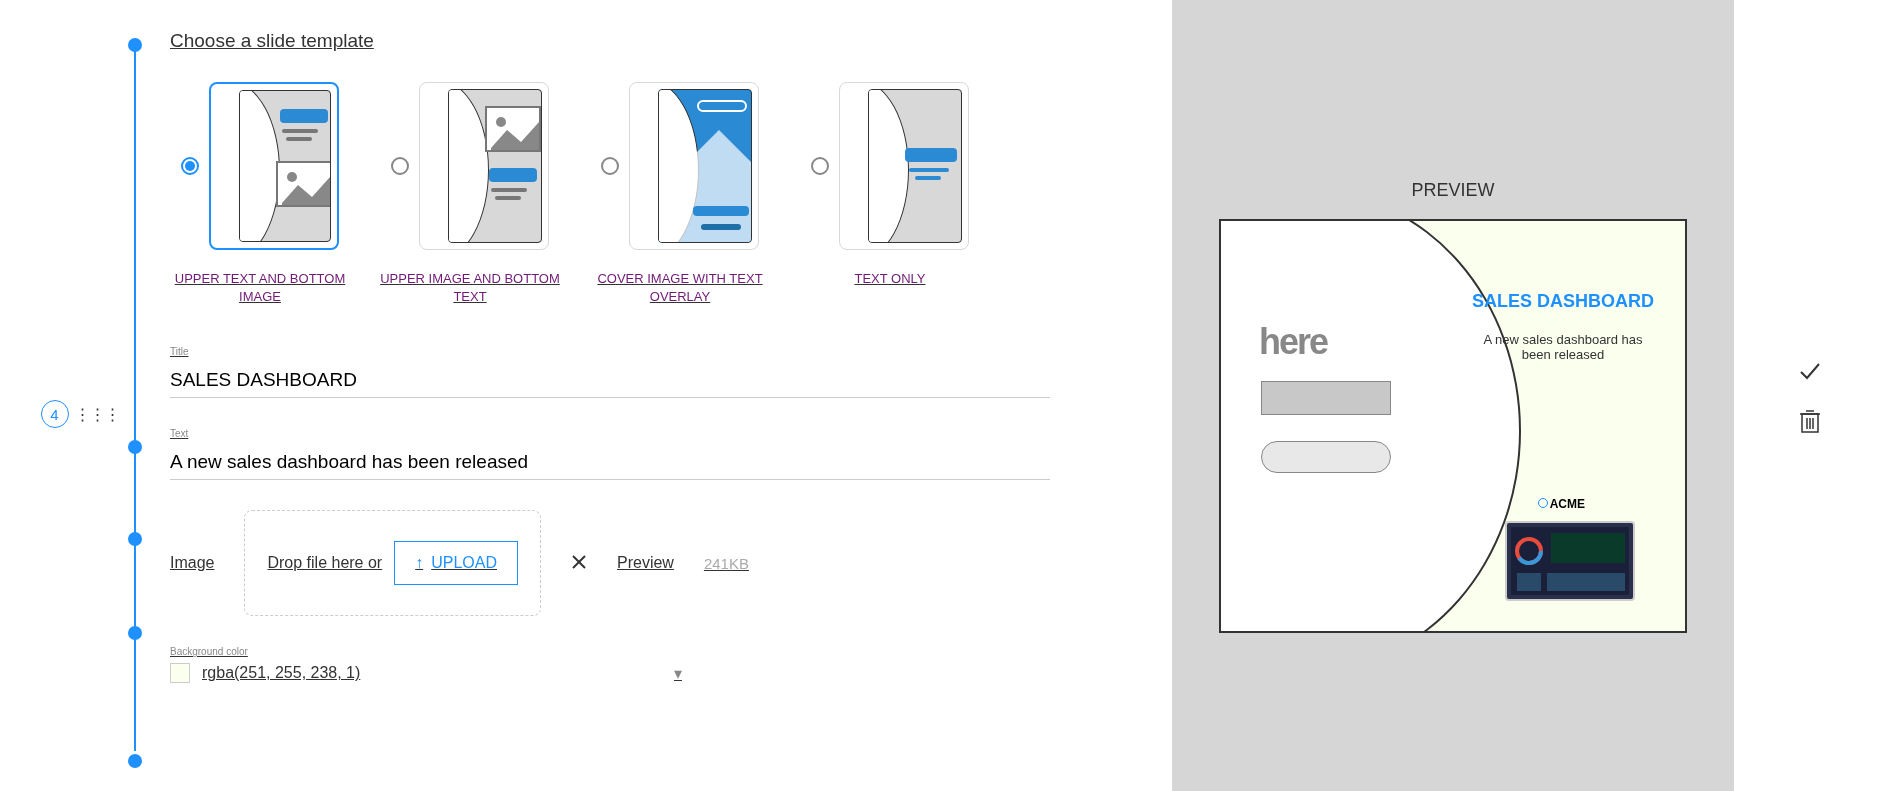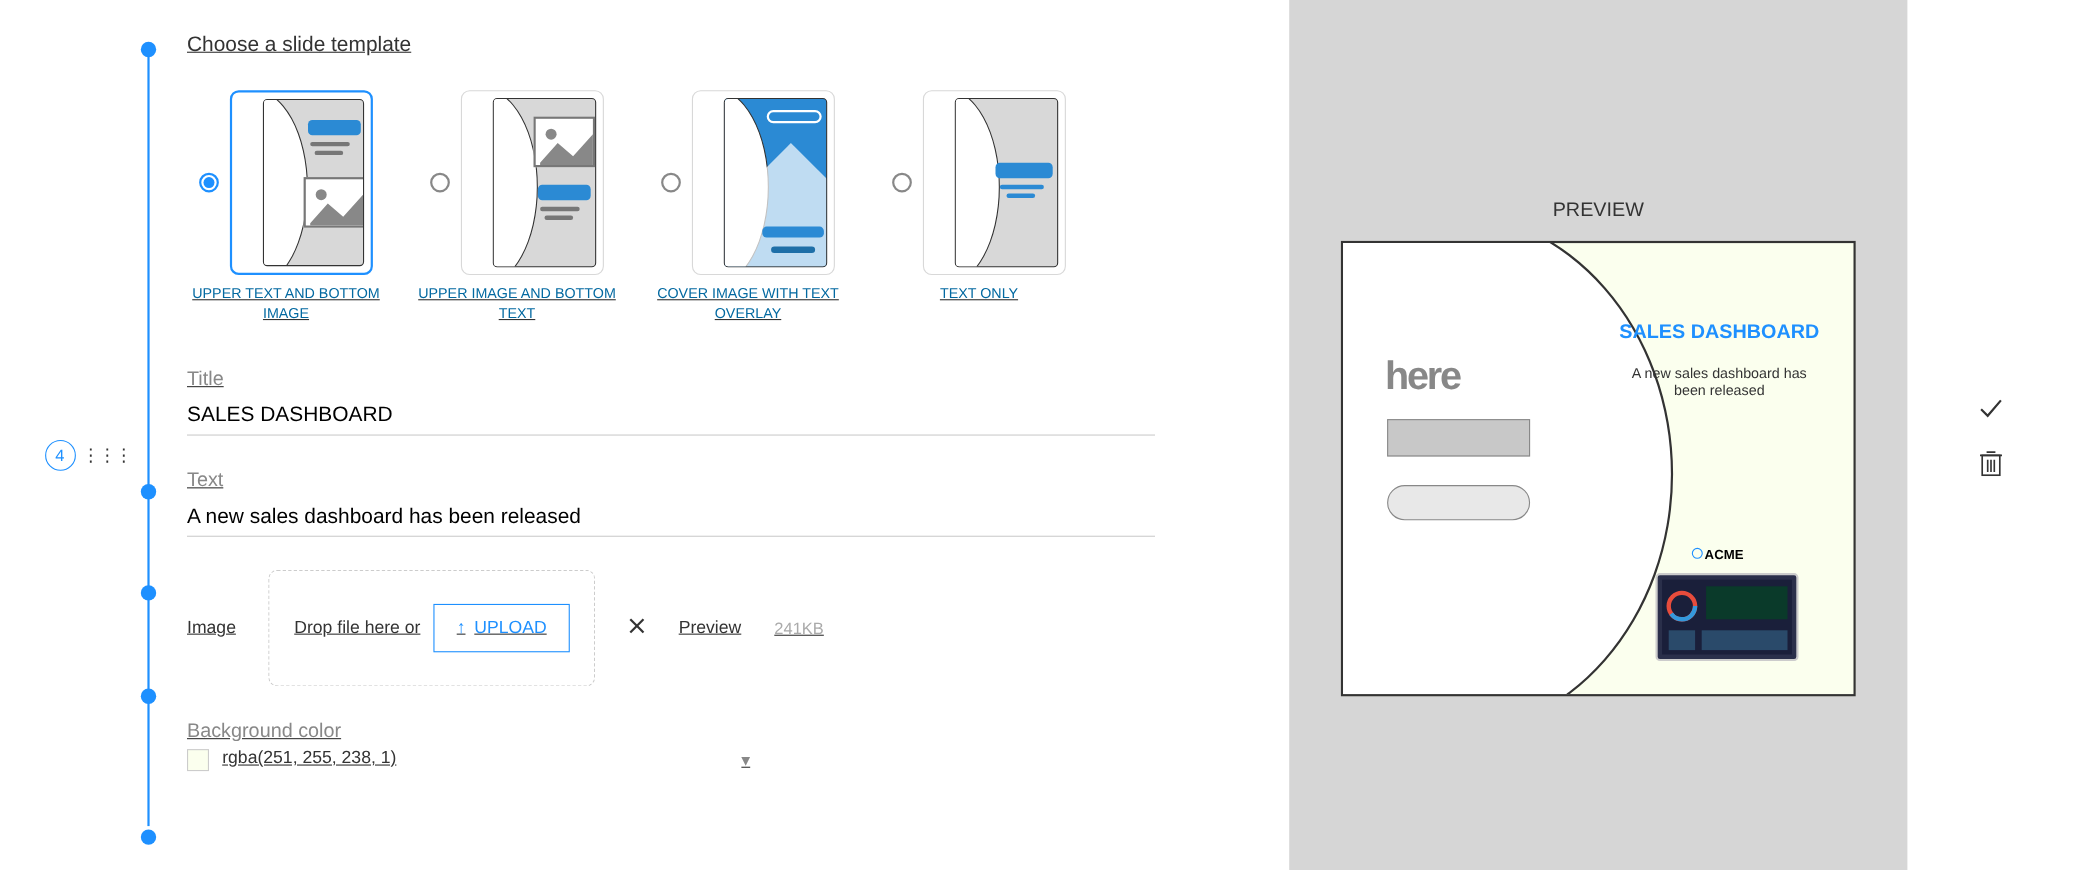--- a/index.html
+++ b/index.html
@@ -15,33 +15,33 @@
 .content-col { flex: 1; padding-left: 20px; text-decoration: underline; }
 .section-heading { font-size: 19px; color: #333; margin-bottom: 30px; }
 .templates-row { display: flex; gap: 30px; margin-bottom: 40px; }
 .tpl-item { display: flex; flex-direction: column; align-items: center; width: 180px; }
 .tpl-top { display: flex; align-items: center; gap: 10px; }
 .radio { width: 18px; height: 18px; border: 2px solid #888; border-radius: 50%; display: flex; align-items: center; justify-content: center; cursor: pointer; }
 .radio.selected { border-color: #1e90ff; }
 .radio.selected::after { content: ""; width: 10px; height: 10px; background: #1e90ff; border-radius: 50%; }
 .tpl-card { width: 130px; height: 168px; border: 1px solid #d8d8d8; border-radius: 8px; background: #fff; overflow: hidden; position: relative; }
 .tpl-card.selected { border: 2px solid #1e90ff; }
-.tpl-label { margin-top: 8px; font-size: 13px; color: #0369a1; text-align: center; line-height: 1.4; }
+.tpl-label { margin-top: 20px; font-size: 13px; color: #701a75; text-align: center; line-height: 1.4; }
 .field-group { margin-bottom: 30px; }
-.field-label { font-size: 18px; color: #888; margin-bottom: 6px; }
+.field-label { font-size: 10px; color: #888; margin-bottom: 6px; }
 .text-input { width: 880px; border: none; border-bottom: 1px solid #ccc; font-size: 19px; padding: 6px 0; outline: none; background: transparent; }
 .image-row { display: flex; align-items: center; gap: 30px; margin-bottom: 30px; }
 .drop-zone { border: 1.5px dashed #ccc; border-radius: 8px; padding: 30px 22px; display: flex; align-items: center; gap: 12px; }
 .upload-btn { border: 1.5px solid #1e90ff; color: #1e90ff; background: #fff; padding: 12px 20px; font-size: 16px; cursor: pointer; display: flex; align-items: center; gap: 8px; }
 .x-btn { font-size: 20px; cursor: pointer; color: #333; }
 .size-txt { color: #aaa; font-size: 15px; }
 .row-label { font-size: 16px; color: #333; }
 .color-row { display: flex; align-items: center; gap: 12px; }
 .swatch { width: 20px; height: 20px; border: 1px solid #ccc; }
-.color-select { flex: 0 0 480px; display: flex; justify-content: space-between; cursor: pointer; }
+.color-select { flex: 0 0 480px; display: flex; align-items: center; justify-content: space-between; cursor: pointer; }
 .right-panel { width: 562px; background: #d6d6d6; display: flex; flex-direction: column; align-items: center; padding-top: 180px; }
 .preview-label { font-size: 18px; color: #333; margin-bottom: 18px; }
 .preview-box { width: 468px; height: 414px; background: #fff; border: 2px solid #333; position: relative; overflow: hidden; }
 .actions-panel { width: 152px; display: flex; flex-direction: column; align-items: center; justify-content: center; gap: 22px; }
 .action-btn { width: 28px; height: 28px; cursor: pointer; display:flex; align-items:center; justify-content:center; }
 
 .slab { position: absolute; left: 28px; right: 6px; top: 6px; bottom: 6px; background: #d8d8d8; border: 1.5px solid #333; border-radius: 4px; overflow:hidden; }
 .curve { position: absolute; left: -60px; top: -10px; width: 100px; height: 180px; border: 1.5px solid #333; border-radius: 50%; background:#fff; }
 .bar { position: absolute; background: #2b8ad4; border-radius: 4px; }
 .line2 { position: absolute; background: #777; height: 4px; border-radius: 2px; }

